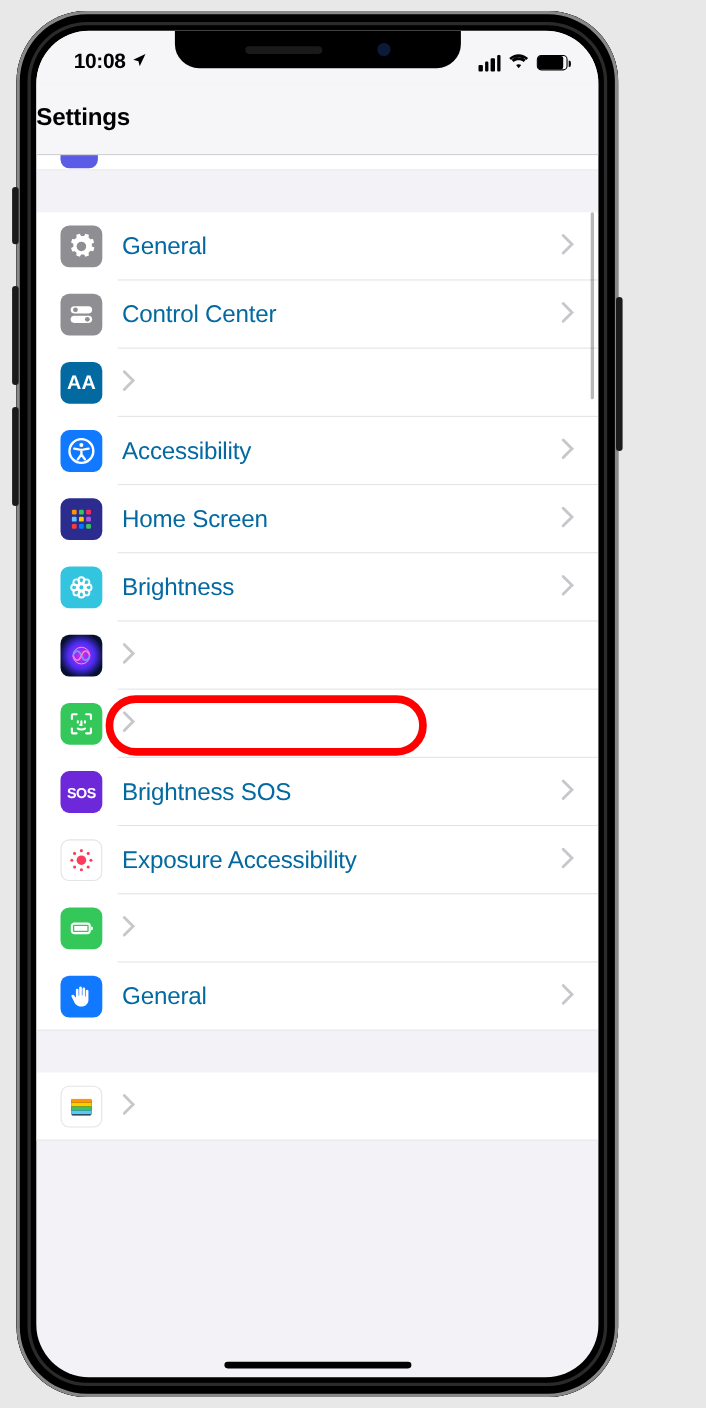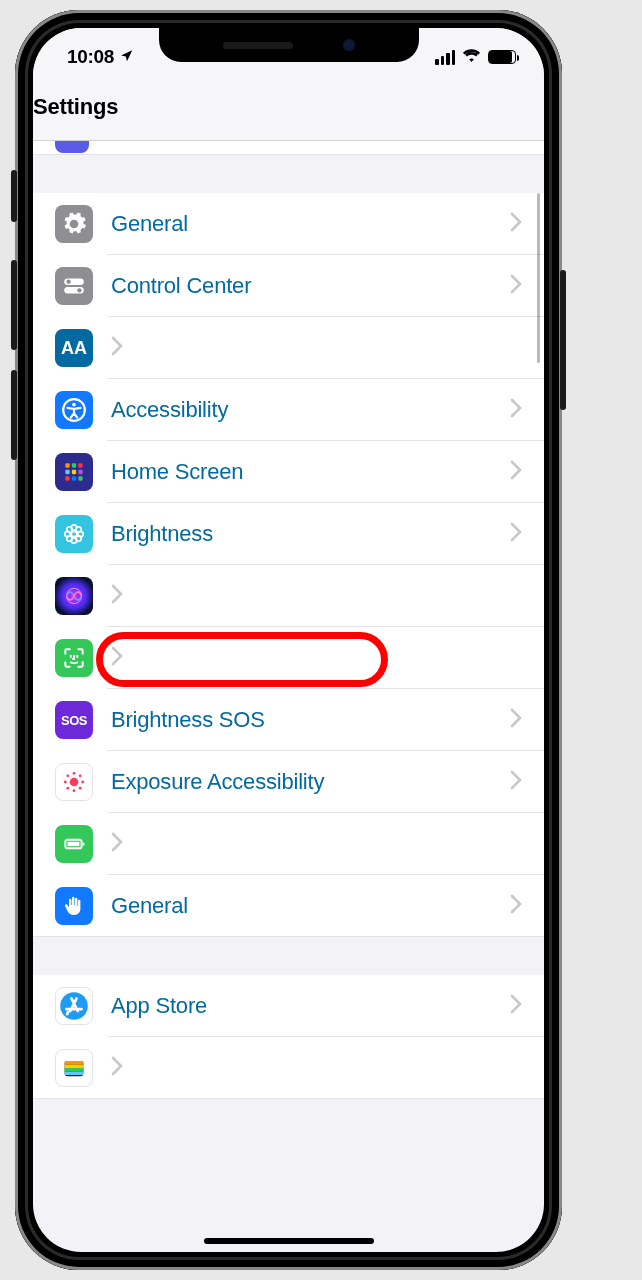--- a/index.html
+++ b/index.html
@@ -370,35 +370,20 @@
               </svg></span>
           <div class="sep"></div>
         </div>
 
       </div>
 
       <div class="gap"></div>
 
       <div class="group">
 
-        <div class="row">
-          <div class="appicon ic-store">
-            <svg width="30" height="30" viewBox="0 0 24 24">
-                <circle cx="12" cy="12" r="11" fill="#1e9bf4"></circle>
-                <g stroke="#fff" stroke-width="2.2" stroke-linecap="round">
-                  <path d="M9 16l5-10M15 16L10 6M6 14.5h6.5M15.5 14.5H18M7.3 17l-.8 1.5"></path>
-                </g>
-              </svg>
-          </div>
-          <span class="label">App Store</span>
-          <span class="chev"><svg viewBox="0 0 12 20">
-                <path fill="none" stroke="#c7c7cc" stroke-width="2.6" stroke-linecap="round" d="M2 2l8 8-8 8"></path>
-              </svg></span>
-          <div class="sep"></div>
-        </div>
 
         <div class="row">
           <div class="appicon ic-wallet">
             <svg width="28" height="28" viewBox="0 0 24 24">
                 <rect x="4" y="6" width="16" height="13" rx="2" fill="#1c1c1e"></rect>
                 <rect x="4" y="6" width="16" height="3" fill="#ff9500"></rect>
                 <rect x="4" y="9" width="16" height="3" fill="#ffcc00"></rect>
                 <rect x="4" y="12" width="16" height="3" fill="#34c759"></rect>
                 <rect x="4" y="15" width="16" height="3" fill="#5ac8fa"></rect>
               </svg>

